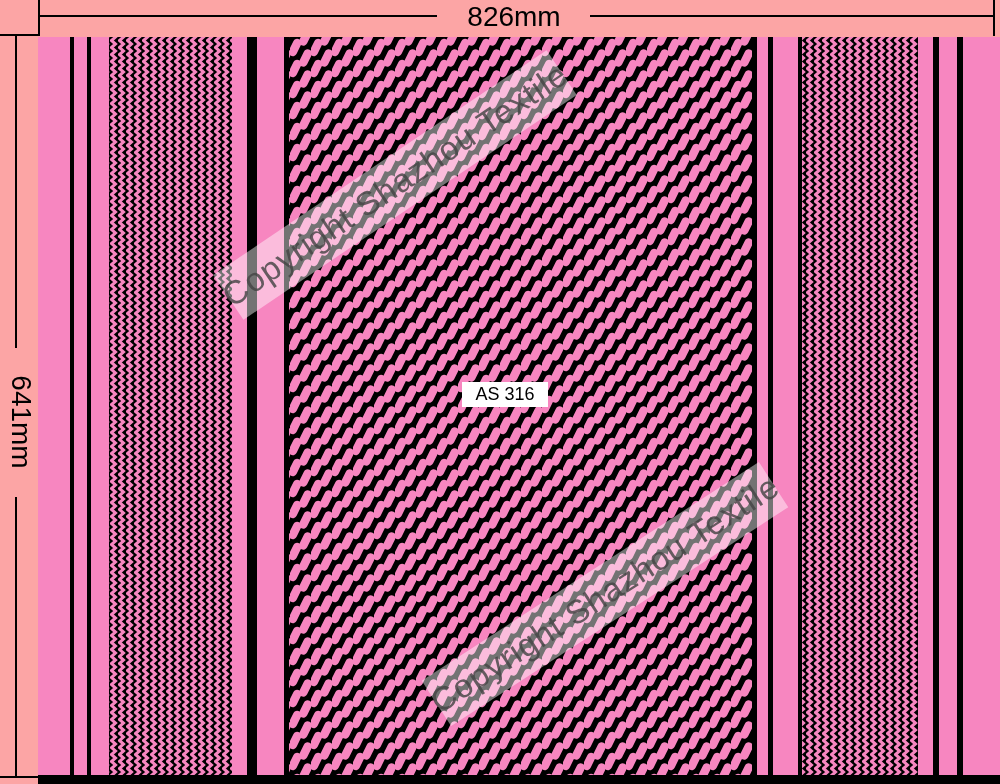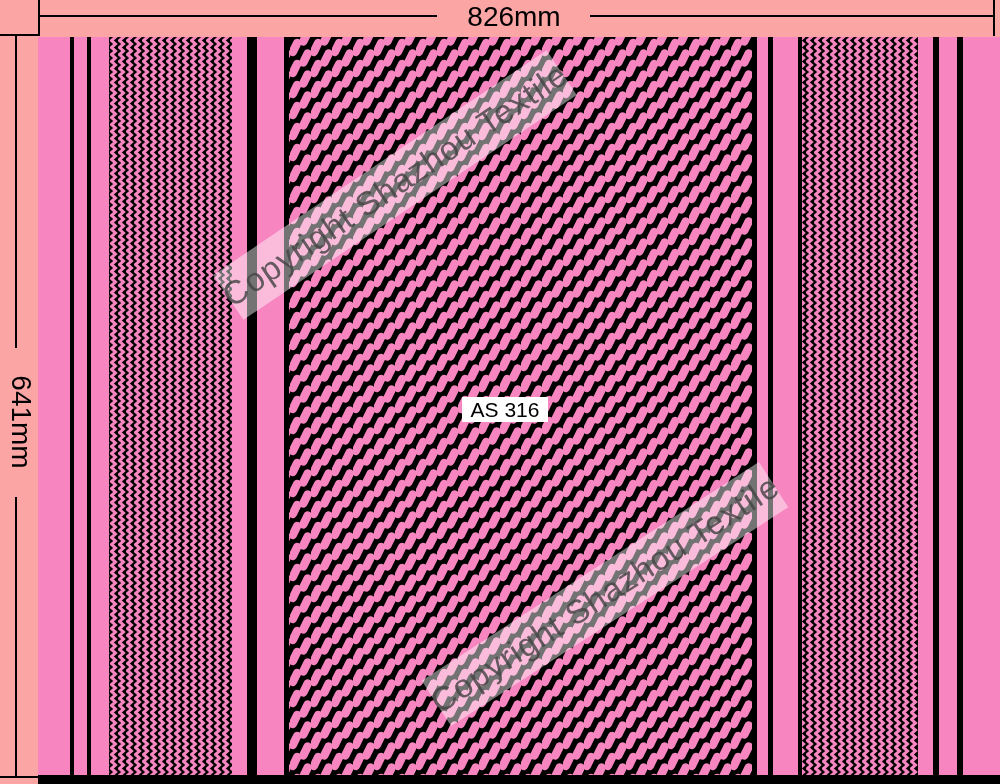--- a/index.html
+++ b/index.html
@@ -8,23 +8,23 @@
   .dimline{position:absolute;background:#000;}
   .dimtext{position:absolute;color:#000;font-size:28px;line-height:1;white-space:nowrap;}
   #width-label{left:514px;top:3px;transform:translateX(-50%);}
   #height-label{left:21px;top:422px;transform:translate(-50%,-50%) rotate(90deg);}
   #fabric-svg{position:absolute;left:38px;top:37px;}
   .wm{position:absolute;width:402px;height:54px;background:rgba(255,255,255,0.45);
       display:flex;align-items:center;justify-content:center;z-index:2;
       font-size:33px;letter-spacing:1px;color:rgba(68,68,68,0.82);white-space:nowrap;}
   #watermark-1{left:395px;top:185px;transform:translate(-50%,-50%) rotate(-34deg);}
   #watermark-2{left:605px;top:594px;transform:translate(-50%,-50%) rotate(-33deg);}
-  #product-label{position:absolute;left:462px;top:397px;width:86px;height:25px;background:#fff;
+  #product-label{position:absolute;left:462px;top:382px;width:86px;height:25px;background:#fff;
       display:flex;align-items:center;justify-content:center;z-index:3;
-      font-size:21px;color:#000;}
+      font-size:18px;color:#000;}
 </style>
 </head>
 <body>
 
 <div id="page">
 
   <div class="dimline" style="left:38px;top:0;width:2px;height:36px;"></div>
   <div class="dimline" style="left:993px;top:0;width:2px;height:36px;"></div>
   <div class="dimline" style="left:39px;top:15px;width:398px;height:2px;"></div>
   <div class="dimline" style="left:590px;top:15px;width:405px;height:2px;"></div>

